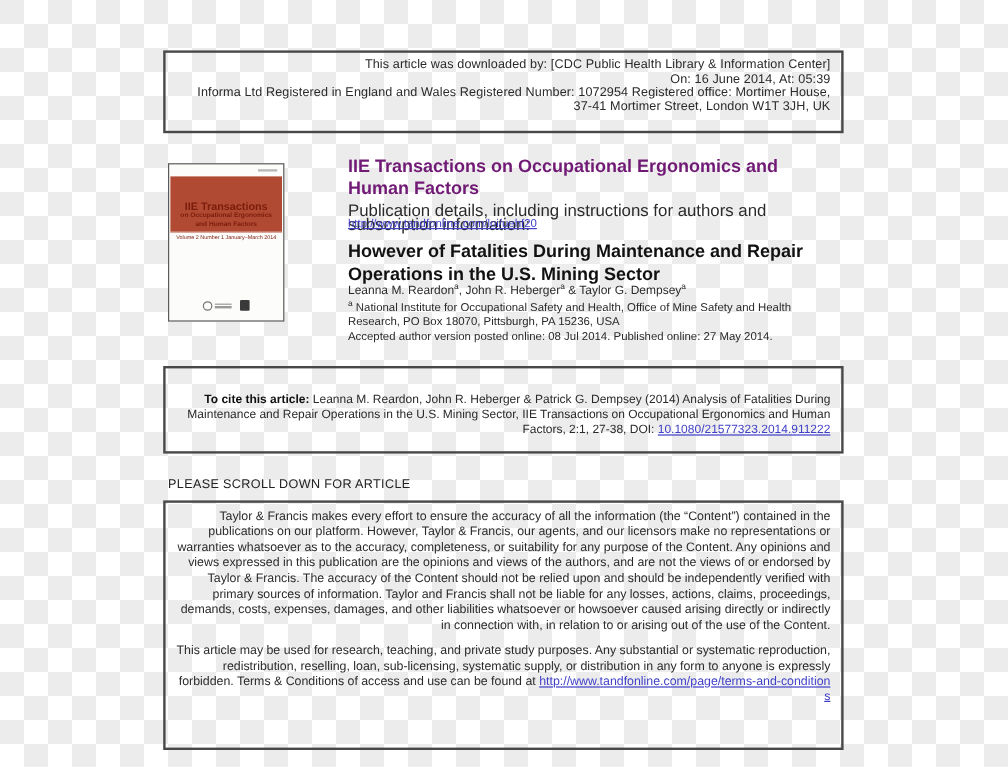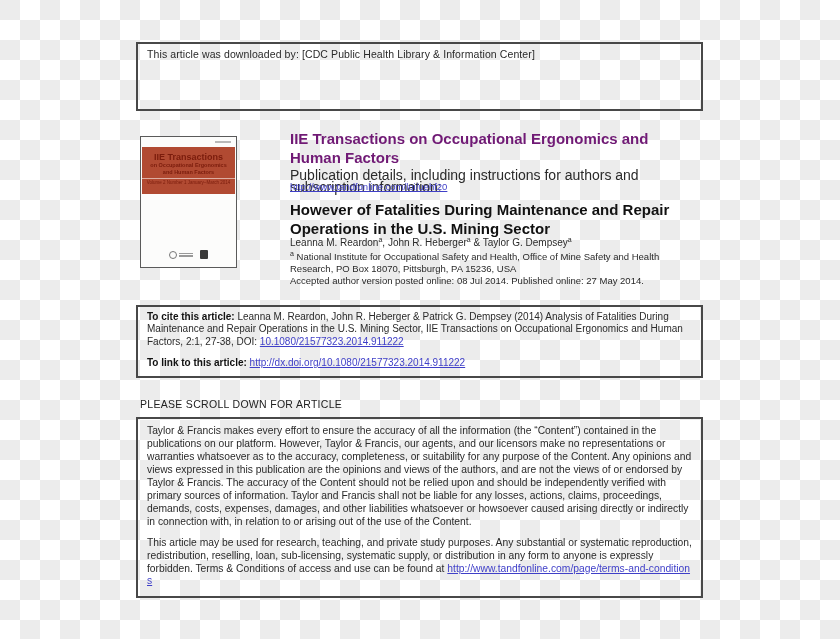--- a/index.html
+++ b/index.html
@@ -7,34 +7,34 @@
     width:840px;height:639px;position:relative;overflow:hidden;
     font-family:"Liberation Sans","DejaVu Sans",sans-serif;
     color:#2a2a2a;
     background-color:#ffffff;
     background-image:
       linear-gradient(45deg,#ececec 25%,transparent 25%,transparent 75%,#ececec 75%),
       linear-gradient(45deg,#ececec 25%,transparent 25%,transparent 75%,#ececec 75%);
     background-size:40px 40px;
     background-position:20px 0,0 20px;
   }
-  .box{position:absolute;border:2px solid #484848;box-sizing:border-box;}
+  .box{position:absolute;border:2px solid #484848;box-sizing:border-box;text-align:right;}
   a{color:#3f3fc8;text-decoration:underline;cursor:pointer;}
   b{color:#111;}
   sup{font-size:7px;line-height:0;}
 
   #download-box{left:136px;top:42px;width:567px;height:69px;padding:5px 9px;
     font-size:10.5px;line-height:11.6px;letter-spacing:0.1px;}
 
   
   #journal-cover{position:absolute;left:140px;top:136px;width:97px;height:132px;
     background:#fcfcfb;border:1px solid #5a5a5a;box-sizing:border-box;}
   #cover-issn-mark{position:absolute;top:4px;right:5px;width:16px;height:2px;background:#b9b9b9;}
   #cover-banner{position:absolute;left:1px;right:1px;top:10px;height:47px;
-    background:#b14a32;color:#7a1c0c;text-align:center;padding-top:5px;box-sizing:border-box;}
+    background:#b14a32;color:#7a1c0c;text-align:center;padding-top:20px;box-sizing:border-box;}
   .cover-t1{font-size:9px;font-weight:bold;line-height:10px;}
   .cover-t2{font-size:5.5px;font-weight:bold;line-height:6.5px;}
   #cover-issue-line{font-size:4.5px;line-height:6px;margin-top:3px;padding-top:1px;
     border-top:1px solid rgba(255,255,255,0.55);color:#7a1c0c;}
   #cover-logos{position:absolute;bottom:8px;left:0;right:0;display:flex;
     justify-content:center;align-items:center;gap:7px;}
   #tf-logo{display:flex;align-items:center;gap:2px;}
   #tf-logo .circ{width:6px;height:6px;border:1px solid #777;border-radius:50%;}
   #tf-logo .bars{display:flex;flex-direction:column;gap:1px;}
   #tf-logo .bars i{display:block;width:14px;height:1.5px;background:#999;}
@@ -44,36 +44,38 @@
   #journal-title{position:absolute;left:290px;top:129px;width:368px;
     font-size:15px;font-weight:bold;line-height:19px;color:#701a75;}
   #pub-details{position:absolute;left:290px;top:170px;width:404px;font-size:14px;line-height:11.5px;}
   #journal-link{position:absolute;left:290px;top:181px;font-size:9.5px;}
   #article-title{position:absolute;left:290px;top:200px;width:400px;
     font-size:15px;font-weight:bold;line-height:19px;color:#111;}
   #authors-line{position:absolute;left:290px;top:237px;width:404px;font-size:10px;}
   #affiliation-line{position:absolute;left:290px;top:251px;width:398px;font-size:9.5px;line-height:11.5px;}
   #pub-history{position:absolute;left:290px;top:275px;width:404px;font-size:9.5px;}
 
-  #cite-box{left:136px;top:305px;width:567px;height:73px;padding:4px 9px;
+  #cite-box{left:136px;top:305px;width:567px;height:73px;padding:21px 9px;
     font-size:10px;line-height:12.3px;}
   #cite-box .p2{margin-top:9px;}
 
   #scroll-notice{position:absolute;left:140px;top:398px;font-size:10.5px;letter-spacing:0.3px;color:#222;}
 
-  #disclaimer-box{left:136px;top:417px;width:567px;height:181px;padding:6px 9px;
+  #disclaimer-box{left:136px;top:417px;width:567px;height:208px;padding:6px 9px;
     font-size:10.3px;line-height:12.95px;overflow:hidden;}
   #disclaimer-box .p2{margin-top:8px;}
   #terms-link{word-break:break-all;}
 </style>
 </head>
 <body>
 
 <div class="box" id="download-box">
   <div>This article was downloaded by: [CDC Public Health Library &amp; Information Center]</div>
+  <div>On: 16 June 2014, At: 05:39</div>
+  <div>Informa Ltd Registered in England and Wales Registered Number: 1072954 Registered office: Mortimer House, 37-41 Mortimer Street, London W1T 3JH, UK</div>
 </div>
 
 <div id="journal-cover">
   <div id="cover-issn-mark"></div>
   <div id="cover-banner">
     <div class="cover-t1">IIE Transactions</div>
     <div class="cover-t2">on Occupational Ergonomics</div>
     <div class="cover-t2">and Human Factors</div>
     <div id="cover-issue-line">Volume 2  Number 1  January–March 2014</div>
   </div>
@@ -101,24 +103,20 @@
 </div>
 <div id="affiliation-line">
   <sup>a</sup><span> National Institute for Occupational Safety and Health, Office of Mine Safety and Health Research, PO Box 18070, Pittsburgh, PA 15236, USA</span>
 </div>
 <div id="pub-history">Accepted author version posted online: 08 Jul 2014. Published online: 27 May 2014.</div>
 
 <div class="box" id="cite-box">
   <div class="p1">
     <b>To cite this article:</b><span> Leanna M. Reardon, John R. Heberger &amp; Patrick G. Dempsey (2014) Analysis of Fatalities During Maintenance and Repair Operations in the U.S. Mining Sector, IIE Transactions on Occupational Ergonomics and Human Factors, 2:1, 27-38, DOI: </span><a>10.1080/21577323.2014.911222</a>
   </div>
-  <div class="p2">
-    <b>To link to this article:</b>
-    <a>http://dx.doi.org/10.1080/21577323.2014.911222</a>
-  </div>
 </div>
 
 <div id="scroll-notice">PLEASE SCROLL DOWN FOR ARTICLE</div>
 
 <div class="box" id="disclaimer-box">
   <div class="p1">Taylor &amp; Francis makes every effort to ensure the accuracy of all the information (the “Content”) contained in the publications on our platform. However, Taylor &amp; Francis, our agents, and our licensors make no representations or warranties whatsoever as to the accuracy, completeness, or suitability for any purpose of the Content. Any opinions and views expressed in this publication are the opinions and views of the authors, and are not the views of or endorsed by Taylor &amp; Francis. The accuracy of the Content should not be relied upon and should be independently verified with primary sources of information. Taylor and Francis shall not be liable for any losses, actions, claims, proceedings, demands, costs, expenses, damages, and other liabilities whatsoever or howsoever caused arising directly or indirectly in connection with, in relation to or arising out of the use of the Content.</div>
   <div class="p2">
     <span>This article may be used for research, teaching, and private study purposes. Any substantial or systematic reproduction, redistribution, reselling, loan, sub-licensing, systematic supply, or distribution in any form to anyone is expressly forbidden. Terms &amp; Conditions of access and use can be found at </span><a id="terms-link">http://www.tandfonline.com/page/terms-and-conditions</a>
   </div>
 </div>

